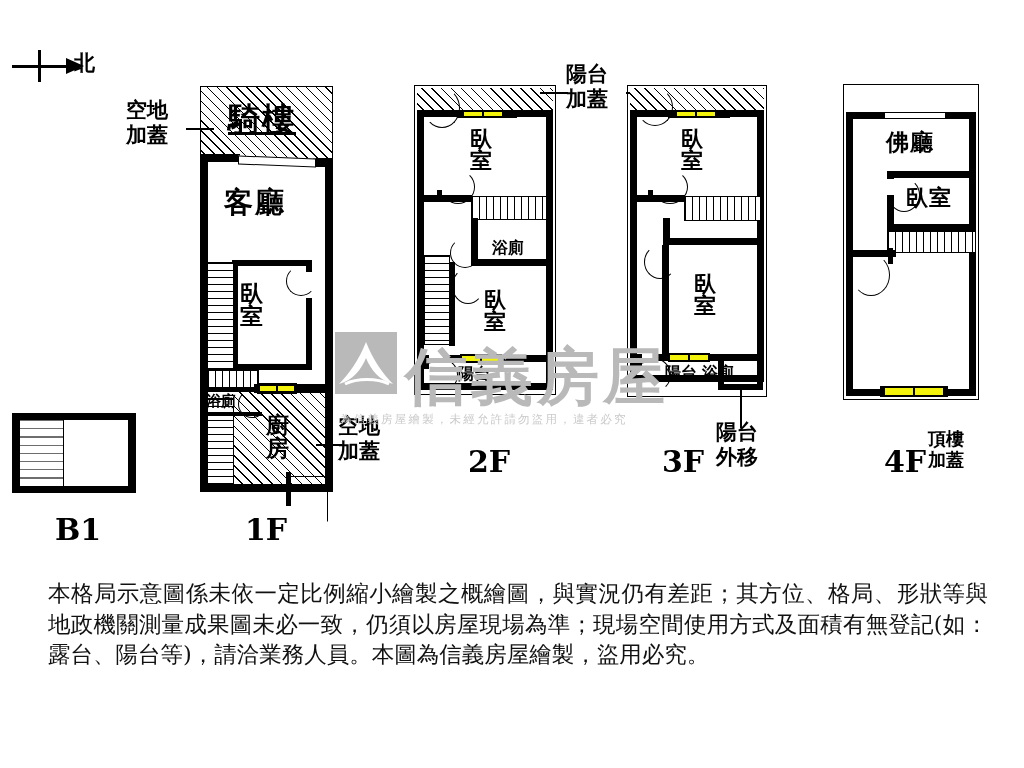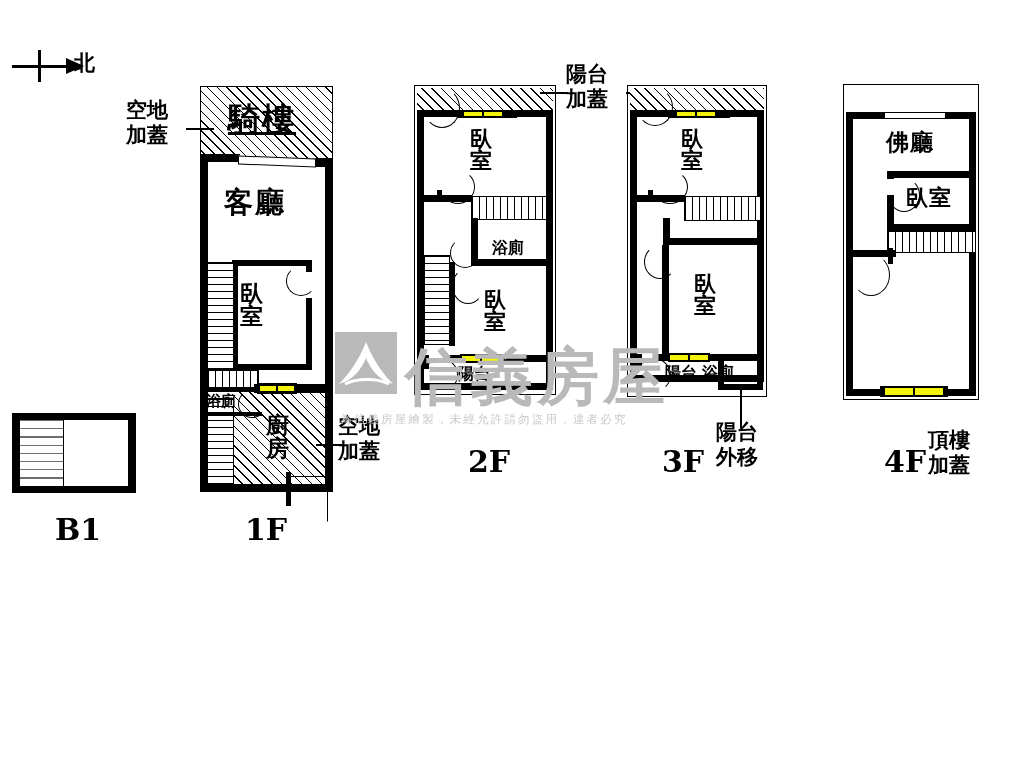--- a/index.html
+++ b/index.html
@@ -265,28 +265,29 @@
     <div class="arc arcBR" style="left:852px;top:254px;width:36px;height:40px;"></div>
     <div class="abs" style="left:888px;top:248px;width:5px;height:16px;background:#000;"></div>
 
     <div class="abs" style="left:880px;top:386px;width:68px;height:11px;background:#000;"></div>
     <div class="win" style="left:883px;top:386px;width:62px;height:11px;"></div>
   </div>
 
   <div class="lbl" style="left:886px;top:130px;font-size:23px;letter-spacing:1px;">佛廳</div>
   <div class="lbl" style="left:906px;top:186px;font-size:22px;letter-spacing:1px;">臥室</div>
 
-  <div class="lbl" style="left:928px;top:428px;font-size:21px;text-align:left;line-height:1.18;">頂樓
+  <div class="lbl" style="left:928px;top:428px;font-size:18px;text-align:left;line-height:1.18;">頂樓
 加蓋</div>
   <div class="lbl floorname" style="left:884px;top:447px;font-size:30px;">4F</div>
 
   <div id="wm">
     <div class="wmlogo" style="left:0px;top:2px;width:62px;height:62px;"></div>
     <svg width="62" height="62" style="position:absolute;left:0;top:2px;" viewBox="0 0 62 62" aria-hidden="true">
       <path d="M31 10 C24 28, 14 42, 4 52 C18 48, 26 38, 31 26 C36 38, 44 48, 58 52 C48 42, 38 28, 31 10 Z" fill="#ffffff"></path>
       <path d="M10 52 C22 46, 42 46, 54 52" stroke="#ffffff" stroke-width="3" fill="none"></path>
     </svg>
     <div class="wmtext" style="left:70px;top:16px;">信義房屋</div>
   </div>
   <div id="wmline">為信義房屋繪製，未經允許請勿盜用，違者必究</div>
 
+  <div id="disc">本格局示意圖係未依一定比例縮小繪製之概繪圖，與實況仍有差距；其方位、格局、形狀等與地政機關測量成果圖未必一致，仍須以房屋現場為準；現場空間使用方式及面積有無登記(如：露台、陽台等)，請洽業務人員。本圖為信義房屋繪製，盜用必究。</div>
 
 </div>
 
 </body></html>

